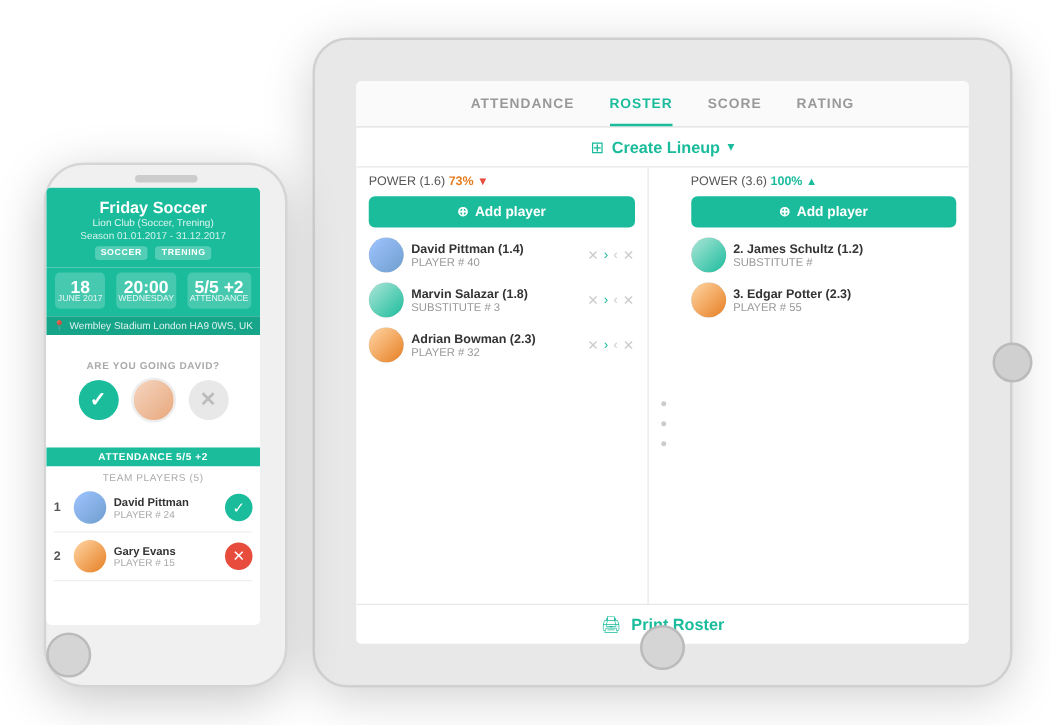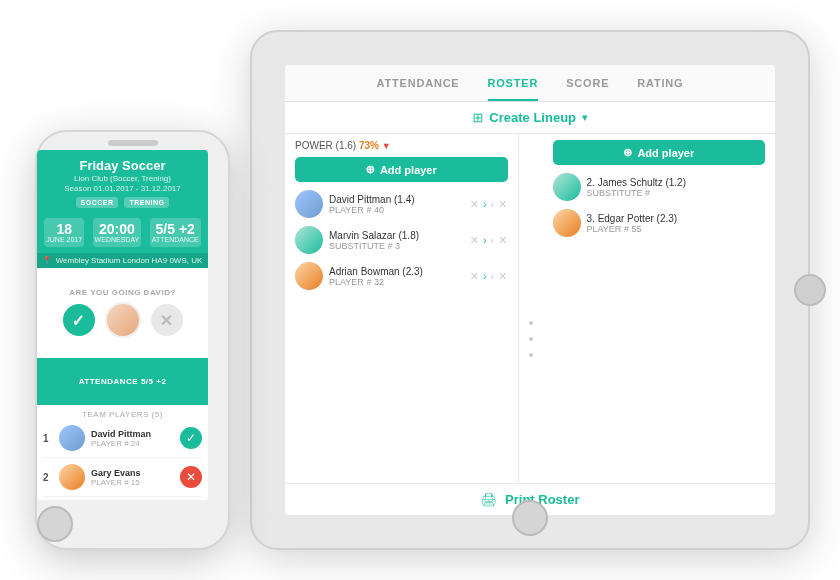--- a/index.html
+++ b/index.html
@@ -195,21 +195,21 @@
     }
     .player-avatar-img {
       width: 100%;
       height: 100%;
       border-radius: 50%;
       background: linear-gradient(135deg, #a0c4ff, #6e9ecf);
     }
     .player-avatar-img.green { background: linear-gradient(135deg, #aee6d8, #1abc9c); }
     .player-avatar-img.orange { background: linear-gradient(135deg, #ffd6a5, #e67e22); }
     .player-info { flex: 1; }
-    .player-name { font-size: 10px; font-weight: 400; color: #333; }
+    .player-name { font-size: 10px; font-weight: 700; color: #333; }
     .player-sub { font-size: 9px; color: #999; }
     .player-actions {
       display: flex;
       gap: 4px;
       align-items: center;
     }
     .action-x { color: #ccc; font-size: 11px; cursor: pointer; }
     .action-arrow { color: #1abc9c; font-size: 11px; cursor: pointer; }
 
     
@@ -383,21 +383,21 @@
       background: linear-gradient(135deg, #f5d5c0, #e8a87c);
       border: 2px solid #eee;
     }
 
     
     .phone-attendance {
       background: #1abc9c;
       color: #fff;
       font-size: 8px;
       text-align: center;
-      padding: 19px;
+      padding: 3px;
       font-weight: 600;
       letter-spacing: 0.5px;
       text-transform: uppercase;
     }
 
     
     .phone-team-players {
       padding: 5px 6px;
       flex: 1;
     }
@@ -533,20 +533,25 @@
             </div>
           </div>
 
           <div class="divider-col">
             <div class="divider-dot"></div>
             <div class="divider-dot"></div>
             <div class="divider-dot"></div>
           </div>
 
           <div class="team-col">
+            <div class="team-power">
+              <span>POWER (3.6)</span>
+              <span class="power-pct green">100%</span>
+              <span class="power-arrow-up">▲</span>
+            </div>
             <button class="add-player-btn">
               <span>⊕</span>
               <span>Add player</span>
             </button>
 
             <div class="player-row">
               <div class="player-avatar">
                   <div class="player-avatar-img green"></div>
                 </div>
               <div class="player-info">

